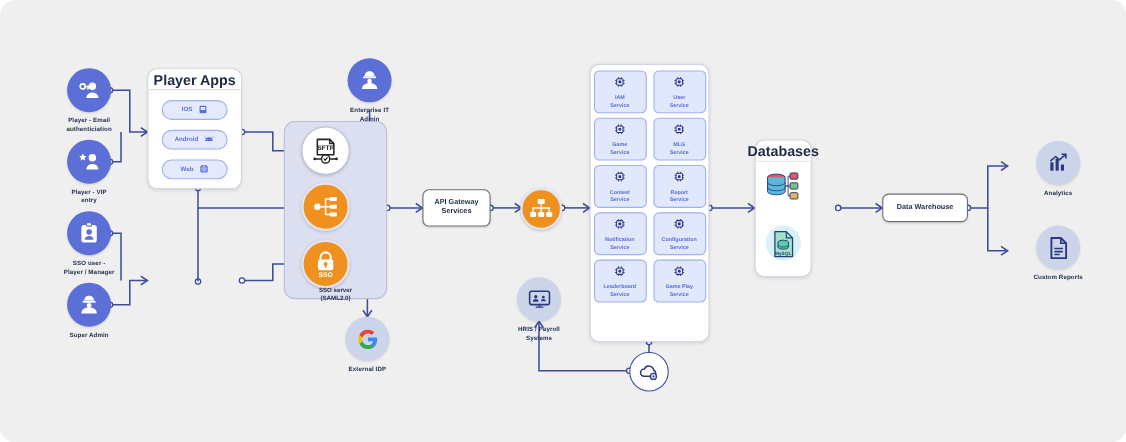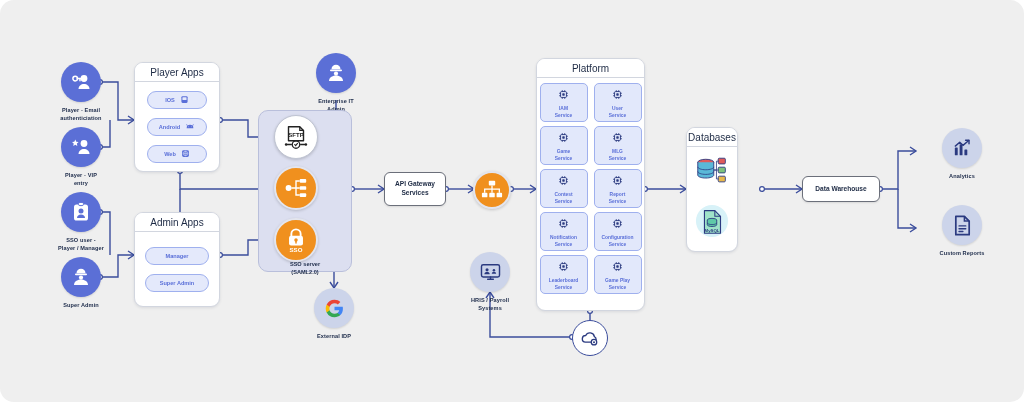--- a/index.html
+++ b/index.html
@@ -41,21 +41,21 @@
     border:1px solid #d2d6df;
     border-radius:9px;
     box-shadow:0 1px 3px rgba(20,30,60,.10);
     display:flex;flex-direction:column;
   }
   .card-hd{
     height:18px;flex:none;
     border-bottom:1px solid #d2d6df;
     border-radius:8px 8px 0 0;
     display:flex;align-items:center;justify-content:center;
-    font-size:10px;font-weight:400;color:#1d2a44;
+    font-size:13px;font-weight:700;color:#1d2a44;
     background:#fff;
   }
   .card-bd{flex:1;display:flex;flex-direction:column;align-items:center;justify-content:center;gap:9px;}
 
   
   .pill{
     width:58px;height:16px;border-radius:9px;
     background:#e4e9fb;border:1px solid #9fb0ee;
     display:flex;align-items:center;justify-content:center;gap:5px;
     font-size:5.6px;font-weight:700;color:#5a6fd8;
@@ -265,27 +265,20 @@
           <svg width="9" height="9" viewBox="0 0 16 16">
               <rect x="2" y="2" width="12" height="12" rx="2.6" fill="#5a6fd8"></rect>
               <circle cx="8" cy="8" r="4" fill="none" stroke="#e4e9fb" stroke-width=".9"></circle>
               <path d="M4 8h8M8 4c1.6 1.8 1.6 6.2 0 8M8 4c-1.6 1.8-1.6 6.2 0 8" stroke="#e4e9fb" stroke-width=".8" fill="none"></path>
             </svg>
         </span>
       </div>
     </div>
   </div>
 
-  <div class="node card" style="left:134px;top:212px;width:86px;height:95px;">
-    <div class="card-hd">Admin Apps</div>
-    <div class="card-bd">
-      <div class="pill wide">Manager</div>
-      <div class="pill wide">Super Admin</div>
-    </div>
-  </div>
 
   <div class="node actor" style="left:299px;top:53px;">
     <div class="disc">
       <svg width="24" height="24" viewBox="0 0 24 24">
           <path d="M7.5 8.2h9c0-2.6-2-4.4-4.5-4.4S7.5 5.6 7.5 8.2z" fill="#fff"></path>
           <rect x="6" y="8.4" width="12" height="1.8" rx=".9" fill="#fff"></rect>
           <path d="M5 20c0-3.4 3.1-5.6 7-5.6s7 2.2 7 5.6z" fill="#fff"></path>
           <circle cx="12" cy="12.6" r="2.1" fill="#fff"></circle>
         </svg>
     </div>
@@ -355,21 +348,20 @@
     <svg width="24" height="22" viewBox="0 0 26 24">
       <rect x="9.5" y="2" width="7" height="5" rx="1" fill="#fff"></rect>
       <rect x="2" y="15" width="6" height="5" rx="1" fill="#fff"></rect>
       <rect x="10" y="15" width="6" height="5" rx="1" fill="#fff"></rect>
       <rect x="18" y="15" width="6" height="5" rx="1" fill="#fff"></rect>
       <path d="M13 7v4M5 15v-4h16v4M13 11v4" stroke="#fff" stroke-width="1.4" fill="none"></path>
     </svg>
   </div>
 
   <div class="node card" style="left:536px;top:58px;width:109px;height:253px;">
-    <div class="card-hd">Platform</div>
     <div class="card-bd" style="justify-content:flex-start;">
       <div class="svc-grid">
         <div class="svc">
             <span><svg width="11" height="11" viewBox="0 0 18 18">
                 <rect x="4.2" y="4.2" width="9.6" height="9.6" rx="1.6" fill="none" stroke="#2b3a80" stroke-width="1.5"></rect>
                 <rect x="7" y="7" width="4" height="4" rx="1" fill="#2b3a80"></rect>
                 <path d="M7 2.4v1.8M11 2.4v1.8M7 13.8v1.8M11 13.8v1.8M2.4 7h1.8M2.4 11h1.8M13.8 7h1.8M13.8 11h1.8" stroke="#2b3a80" stroke-width="1.3" stroke-linecap="round"></path>
               </svg></span>
             <div class="lb"><span>IAM</span><br><span>Service</span></div>
           </div>

